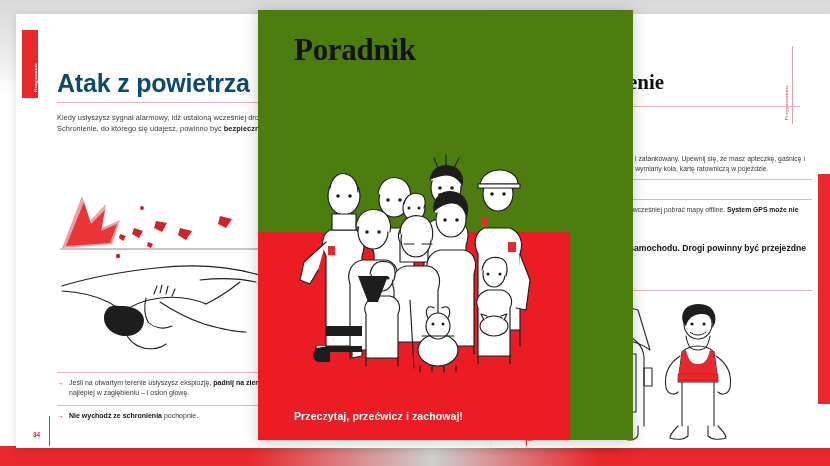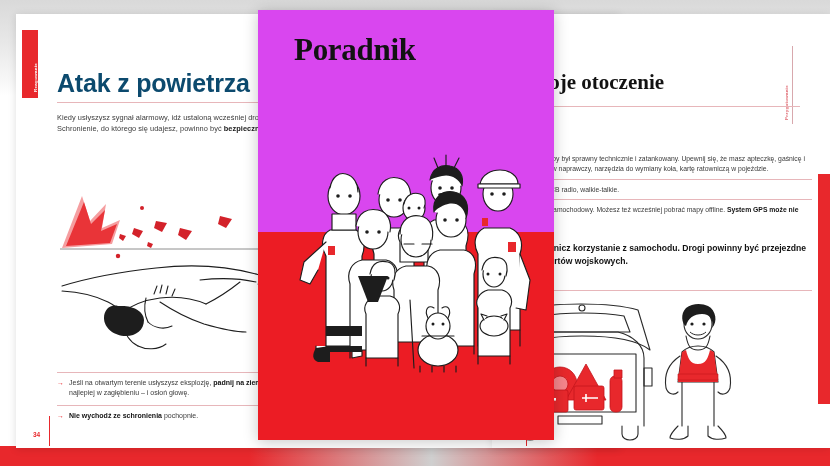--- a/index.html
+++ b/index.html
@@ -67,21 +67,21 @@
   .rp-call{position:absolute;left:-70px;top:228px;width:390px;font-size:8.6px;
     line-height:13px;color:#121212;font-weight:700;}
   .rp-callrule{position:absolute;left:-70px;top:276px;width:390px;height:1px;background:#e7b6ba;}
   .rp-art{position:absolute;left:-2px;top:288px;width:300px;height:140px;}
   .rp-pgnum{left:18px;}
   .rp-pgline{position:absolute;left:34px;bottom:2px;width:1px;height:30px;background:#e8282c;}
   .rp-redbar{position:absolute;left:0;top:160px;width:9px;height:230px;background:#e8282c;}
   .rp-redbar-r{position:absolute;right:0;top:160px;width:12px;height:230px;background:#e8282c;}
 
   
-  .cover{position:absolute;left:258px;top:10px;width:296px;height:430px;background:#d946ef;
+  .cover{position:absolute;left:258px;top:10px;width:375px;height:430px;background:#4d7c0f;
     box-shadow:0 2px 14px rgba(0,0,0,.22);overflow:hidden;}
   .cover-title{position:absolute;left:36px;top:22px;width:260px;
     font-family:"Liberation Serif",serif;font-weight:700;font-size:31px;line-height:35px;
     color:#121212;letter-spacing:-.3px;}
   .cover-red{position:absolute;left:0;top:222px;width:312px;height:208px;background:#ec1c24;}
   .cover-tagline{position:absolute;left:36px;top:400px;color:#fff;font-size:10.5px;
     font-weight:700;letter-spacing:.1px;}
   .cover-art{position:absolute;left:24px;top:140px;width:266px;height:226px;}
 </style>
 </head>
@@ -356,15 +356,16 @@
         <path d="M44 196 L80 196 L80 202 L44 202 Z"></path>
         <path d="M34 198 C30 204 30 210 36 212 L48 212 L48 196 Z"></path>
       </g>
       <g fill="#e8282c">
         <rect x="46" y="96" width="7" height="9"></rect>
         <rect x="226" y="92" width="8" height="10"></rect>
         <rect x="200" y="68" width="6" height="8"></rect>
       </g>
     </svg>
 
+    <div class="cover-tagline">Przeczytaj, przećwicz i zachowaj!</div>
   </div>
 
 </div>
 
 </body></html>

